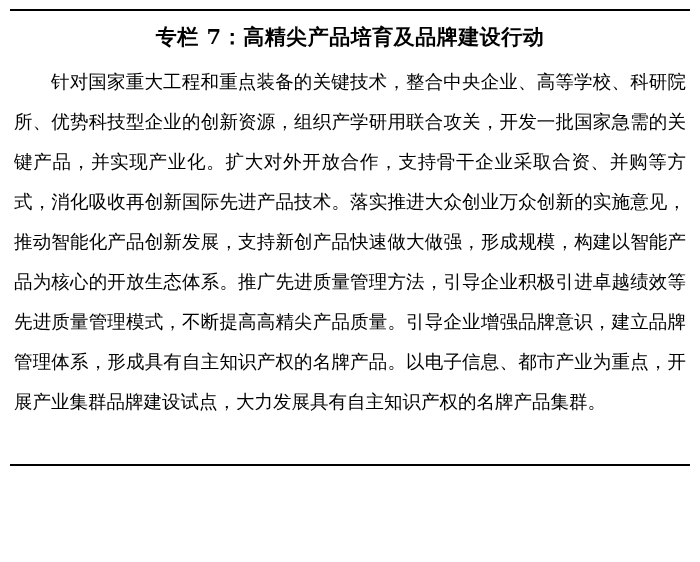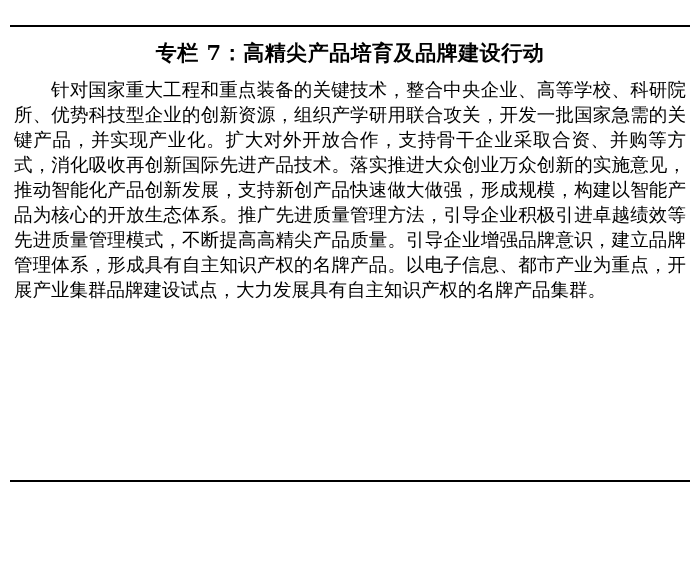--- a/index.html
+++ b/index.html
@@ -12,21 +12,20 @@
     background: #ffffff;
     font-family: "DejaVu Serif", "Liberation Serif", serif;
     color: #000000;
     overflow: hidden;
   }
   .page {
     position: relative;
     width: 700px;
     height: 475px;
     box-sizing: border-box;
-    margin-top: 16px;
   }
   .rule {
     position: absolute;
     left: 10px;
     width: 680px;
     height: 0;
     border-top: 2px solid #000000;
   }
   .rule-top { top: 9px; }
   .rule-bottom { bottom: 9px; }
@@ -41,27 +40,26 @@
     text-align: center;
     font-size: 21px;
     font-weight: bold;
     font-family: "DejaVu Serif", "Liberation Serif", serif;
     letter-spacing: 0.5px;
     line-height: 30px;
     margin: 6px 0 10px 0;
   }
   .para {
     font-size: 18.5px;
-    line-height: 25px;
+    line-height: 40px;
     text-align: justify;
     text-justify: inter-ideograph;
     text-indent: 2em;
     margin: 0 0 8px 0;
     letter-spacing: 0px;
-    font-family: Liberation Serif, serif;
   }
   .para:last-child {
     margin-bottom: 0;
   }
 </style>
 </head>
 <body>
 
 <div class="page">
   <div class="rule rule-top"></div>

